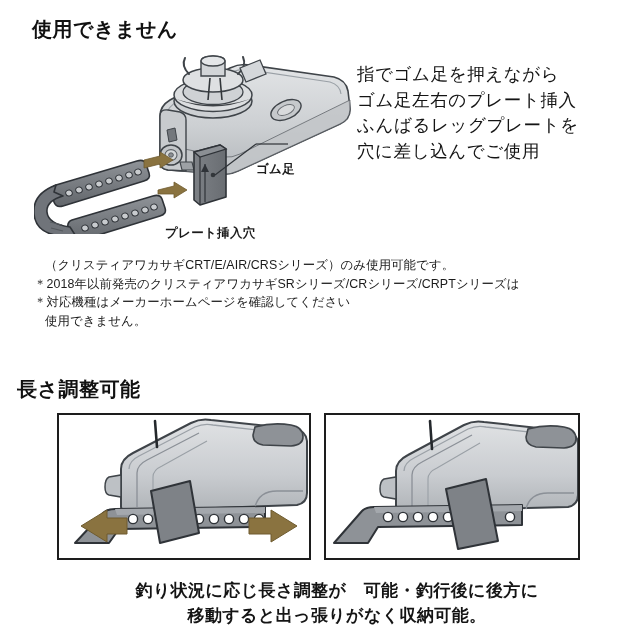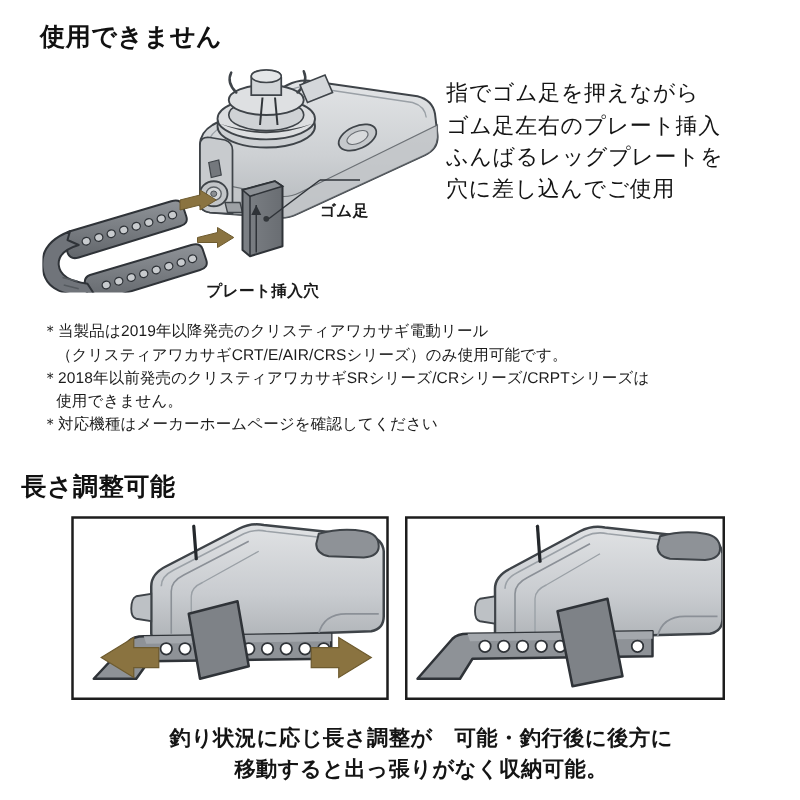--- a/index.html
+++ b/index.html
@@ -230,25 +230,24 @@
 <div style="position:absolute; left:165px; top:197px; font-size:12.5px; font-weight:bold; color:#1b1b1b; letter-spacing:0.3px; white-space:nowrap;margin-top:28px;">プレート挿入穴</div>
 
 <div id="instruction-block">
   <div class="line">指でゴム足を押えながら</div>
   <div class="line">ゴム足左右のプレート挿入</div>
   <div class="line">ふんばるレッグプレートを</div>
   <div class="line">穴に差し込んでご使用</div>
 </div>
 
 <div id="notes-block">
-  <div class="note-line">＊当製品は2019年以降発売のクリスティアワカサギ電動リール</div>
   <div class="note-line indent">（クリスティアワカサギCRT/E/AIR/CRSシリーズ）のみ使用可能です。</div>
   <div class="note-line">＊2018年以前発売のクリスティアワカサギSRシリーズ/CRシリーズ/CRPTシリーズは</div>
+  <div class="note-line">＊対応機種はメーカーホームページを確認してください</div>
   <div class="note-line indent">使用できません。</div>
-  <div class="note-line">＊対応機種はメーカーホームページを確認してください</div>
 </div>
 
 <div class="section-heading" id="heading-length">長さ調整可能</div>
 
 <div class="adjust-panel" id="panel-extended">
   <svg width="250" height="143" viewBox="0 0 250 143" xmlns="http://www.w3.org/2000/svg">
     <defs>
       <linearGradient id="p1Body" x1="0" y1="0" x2="0" y2="1">
         <stop offset="0%" stop-color="#e0e2e4"></stop>
         <stop offset="60%" stop-color="#c9ccd0"></stop>

